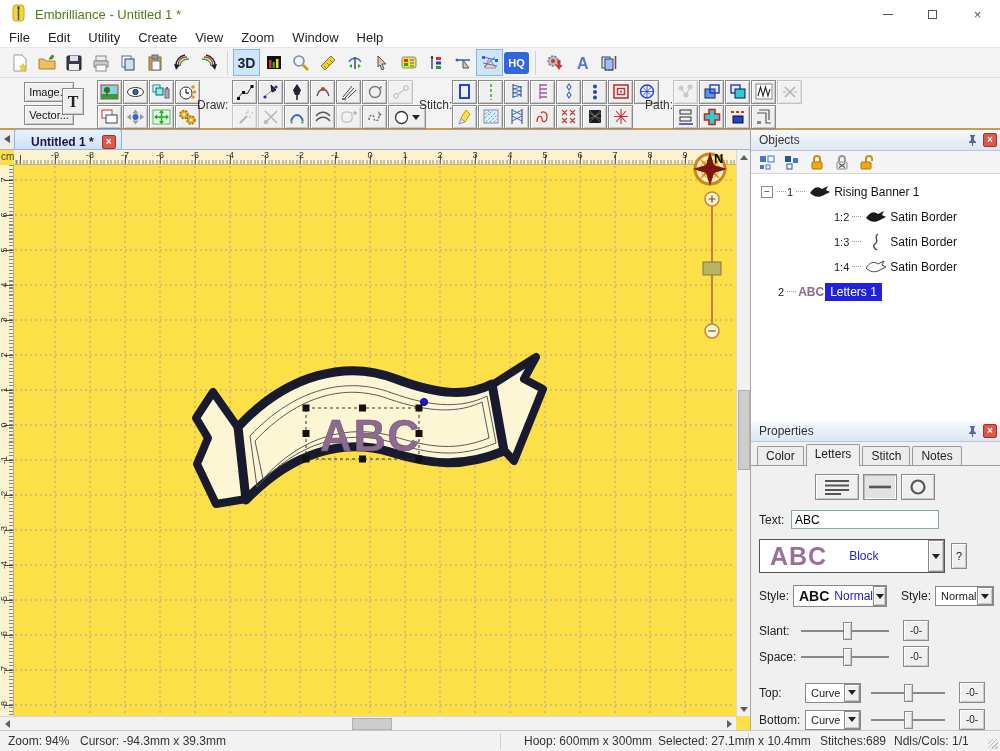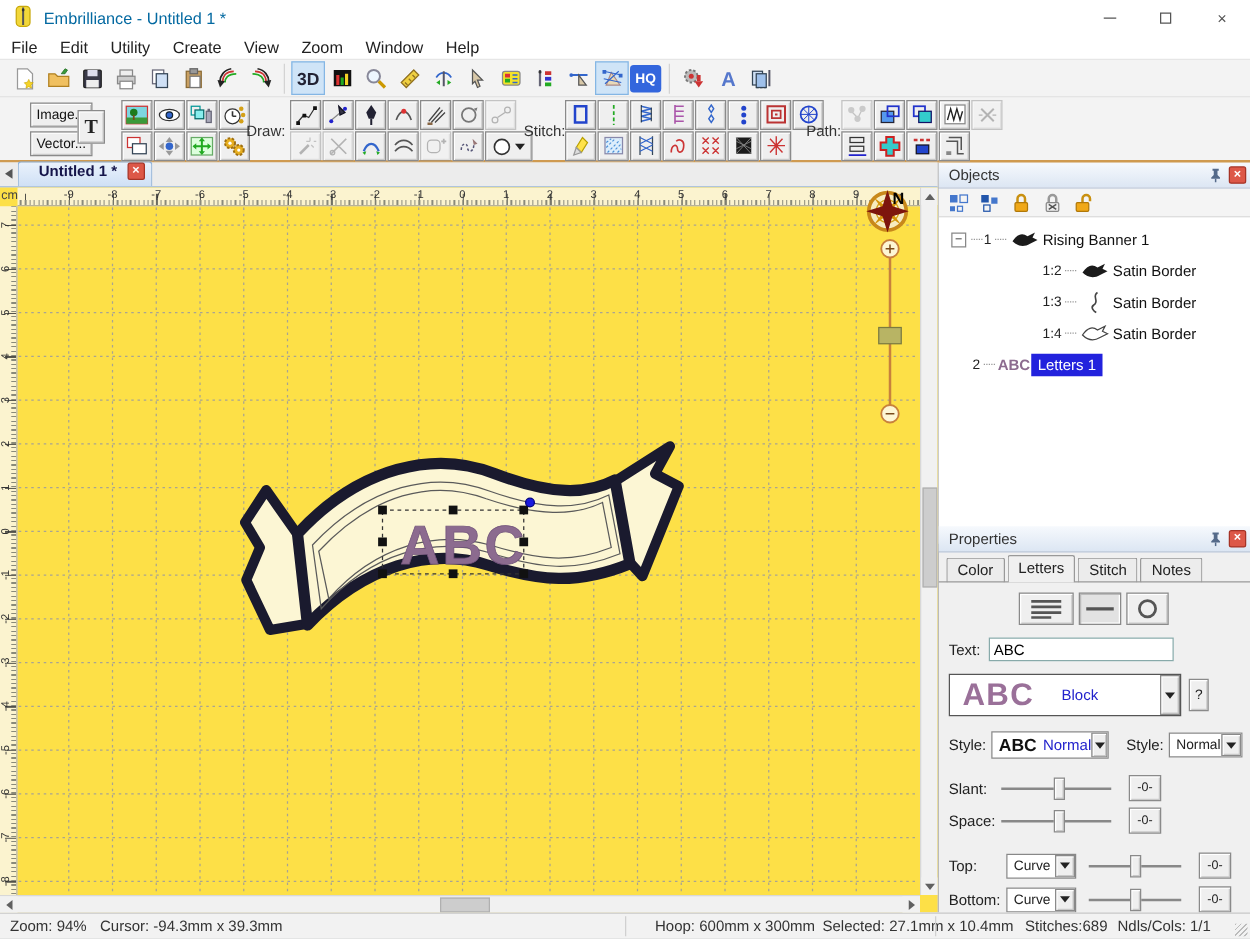--- a/index.html
+++ b/index.html
@@ -1,21 +1,21 @@
 <!DOCTYPE html>
 <html><head>
 <meta charset="utf-8">
 <style>
   * { margin:0; padding:0; box-sizing:border-box; font-family:"Liberation Sans",sans-serif; }
   html,body { background:#dcdcdc; }
   #app { width:1000px; height:751px; position:relative; background:#f0f0f0; overflow:hidden; outline:1px solid #9aa7b8; font-size:12px; color:#222; }
 
   
   .titlebar { height:28px; background:#ffffff; display:flex; align-items:center; padding-left:10px; }
-  .title-text { margin-left:8px; font-size:13px; color:#0369a1; }
+  .title-text { margin-left:8px; font-size:13px; color:#4d7c0f; }
   .win-controls { margin-left:auto; display:flex; align-items:center; height:100%; }
   .winbtn { width:45px; height:100%; display:flex; align-items:center; justify-content:center; color:#555; font-size:13px; }
   .min-glyph { width:10px; height:1px; background:#555; }
   .max-glyph { width:9px; height:9px; border:1px solid #555; }
   .menubar { height:20px; background:#ffffff; display:flex; align-items:center; border-bottom:1px solid #e6e6e6; }
   .menu-item { padding:0 9px; font-size:13px; color:#222; }
 
   
   .toolbar1 { height:30px; background:#f3f3f3; display:flex; align-items:center; padding-left:6px; border-bottom:1px solid #e0e0e0; }
   .tb { width:27px; height:27px; display:flex; align-items:center; justify-content:center; border:1px solid transparent; flex:none; }
@@ -33,21 +33,21 @@
   .tbtn2 svg { display:block; }
   .dis { opacity:.45; filter:grayscale(.8); }
   .t2label { position:absolute; font-size:12px; color:#333; }
 
   
   .workspace { display:flex; height:600px; }
   .canvas-pane { width:750px; position:relative; flex:none; }
   .tabbar { height:20px; background:#ececec; border-bottom:1px solid #9ab6d8; display:flex; align-items:flex-end; }
   .navarrow { width:14px; height:20px; display:flex; align-items:center; justify-content:center; }
   .navarrow i { width:0; height:0; border-top:4px solid transparent; border-bottom:4px solid transparent; border-right:6px solid #555; }
-  .tab { height:20px; background:linear-gradient(#eaf2fc,#cfe0f5); border:1px solid #8fb2d9; border-bottom:none; border-radius:3px 3px 0 0; display:flex; align-items:flex-start; padding:0 5px 0 16px; gap:8px; }
+  .tab { height:20px; background:linear-gradient(#eaf2fc,#cfe0f5); border:1px solid #8fb2d9; border-bottom:none; border-radius:3px 3px 0 0; display:flex; align-items:flex-end; padding:0 5px 0 16px; gap:8px; }
   .tab-label { font-weight:bold; font-size:12px; color:#15154a; }
   .tab-close { width:14px; height:14px; background:#dd5848; border:1px solid #a63326; border-radius:2px; color:#fff; font-size:10px; line-height:11px; text-align:center; font-weight:bold; }
   .canvas-area { position:relative; height:580px; background:#fde047; overflow:hidden; }
   .hruler { position:absolute; left:14px; top:0; width:722px; height:15px; z-index:1; background-color:#fbf3cf; border-bottom:1px solid #b8b29a;
     background-image:repeating-linear-gradient(90deg,#8a8a7a 0,#8a8a7a 1px,transparent 1px,transparent 3.5px),repeating-linear-gradient(90deg,#50504a 0,#50504a 1px,transparent 1px,transparent 35px);
     background-size:100% 4px,100% 9px; background-position:2.5px 100%,6px 100%; background-repeat:repeat-x; }
   .hruler span { position:absolute; top:0; width:18px; text-align:center; font-size:9px; color:#333; }
   .vruler { position:absolute; left:0; top:15px; width:14px; height:551px; z-index:1; background-color:#fbf3cf; border-right:1px solid #b8b29a;
     background-image:repeating-linear-gradient(180deg,#8a8a7a 0,#8a8a7a 1px,transparent 1px,transparent 3.5px),repeating-linear-gradient(180deg,#50504a 0,#50504a 1px,transparent 1px,transparent 35px);
     background-size:4px 100%,9px 100%; background-position:100% 0,100% 15px; background-repeat:repeat-y; }

